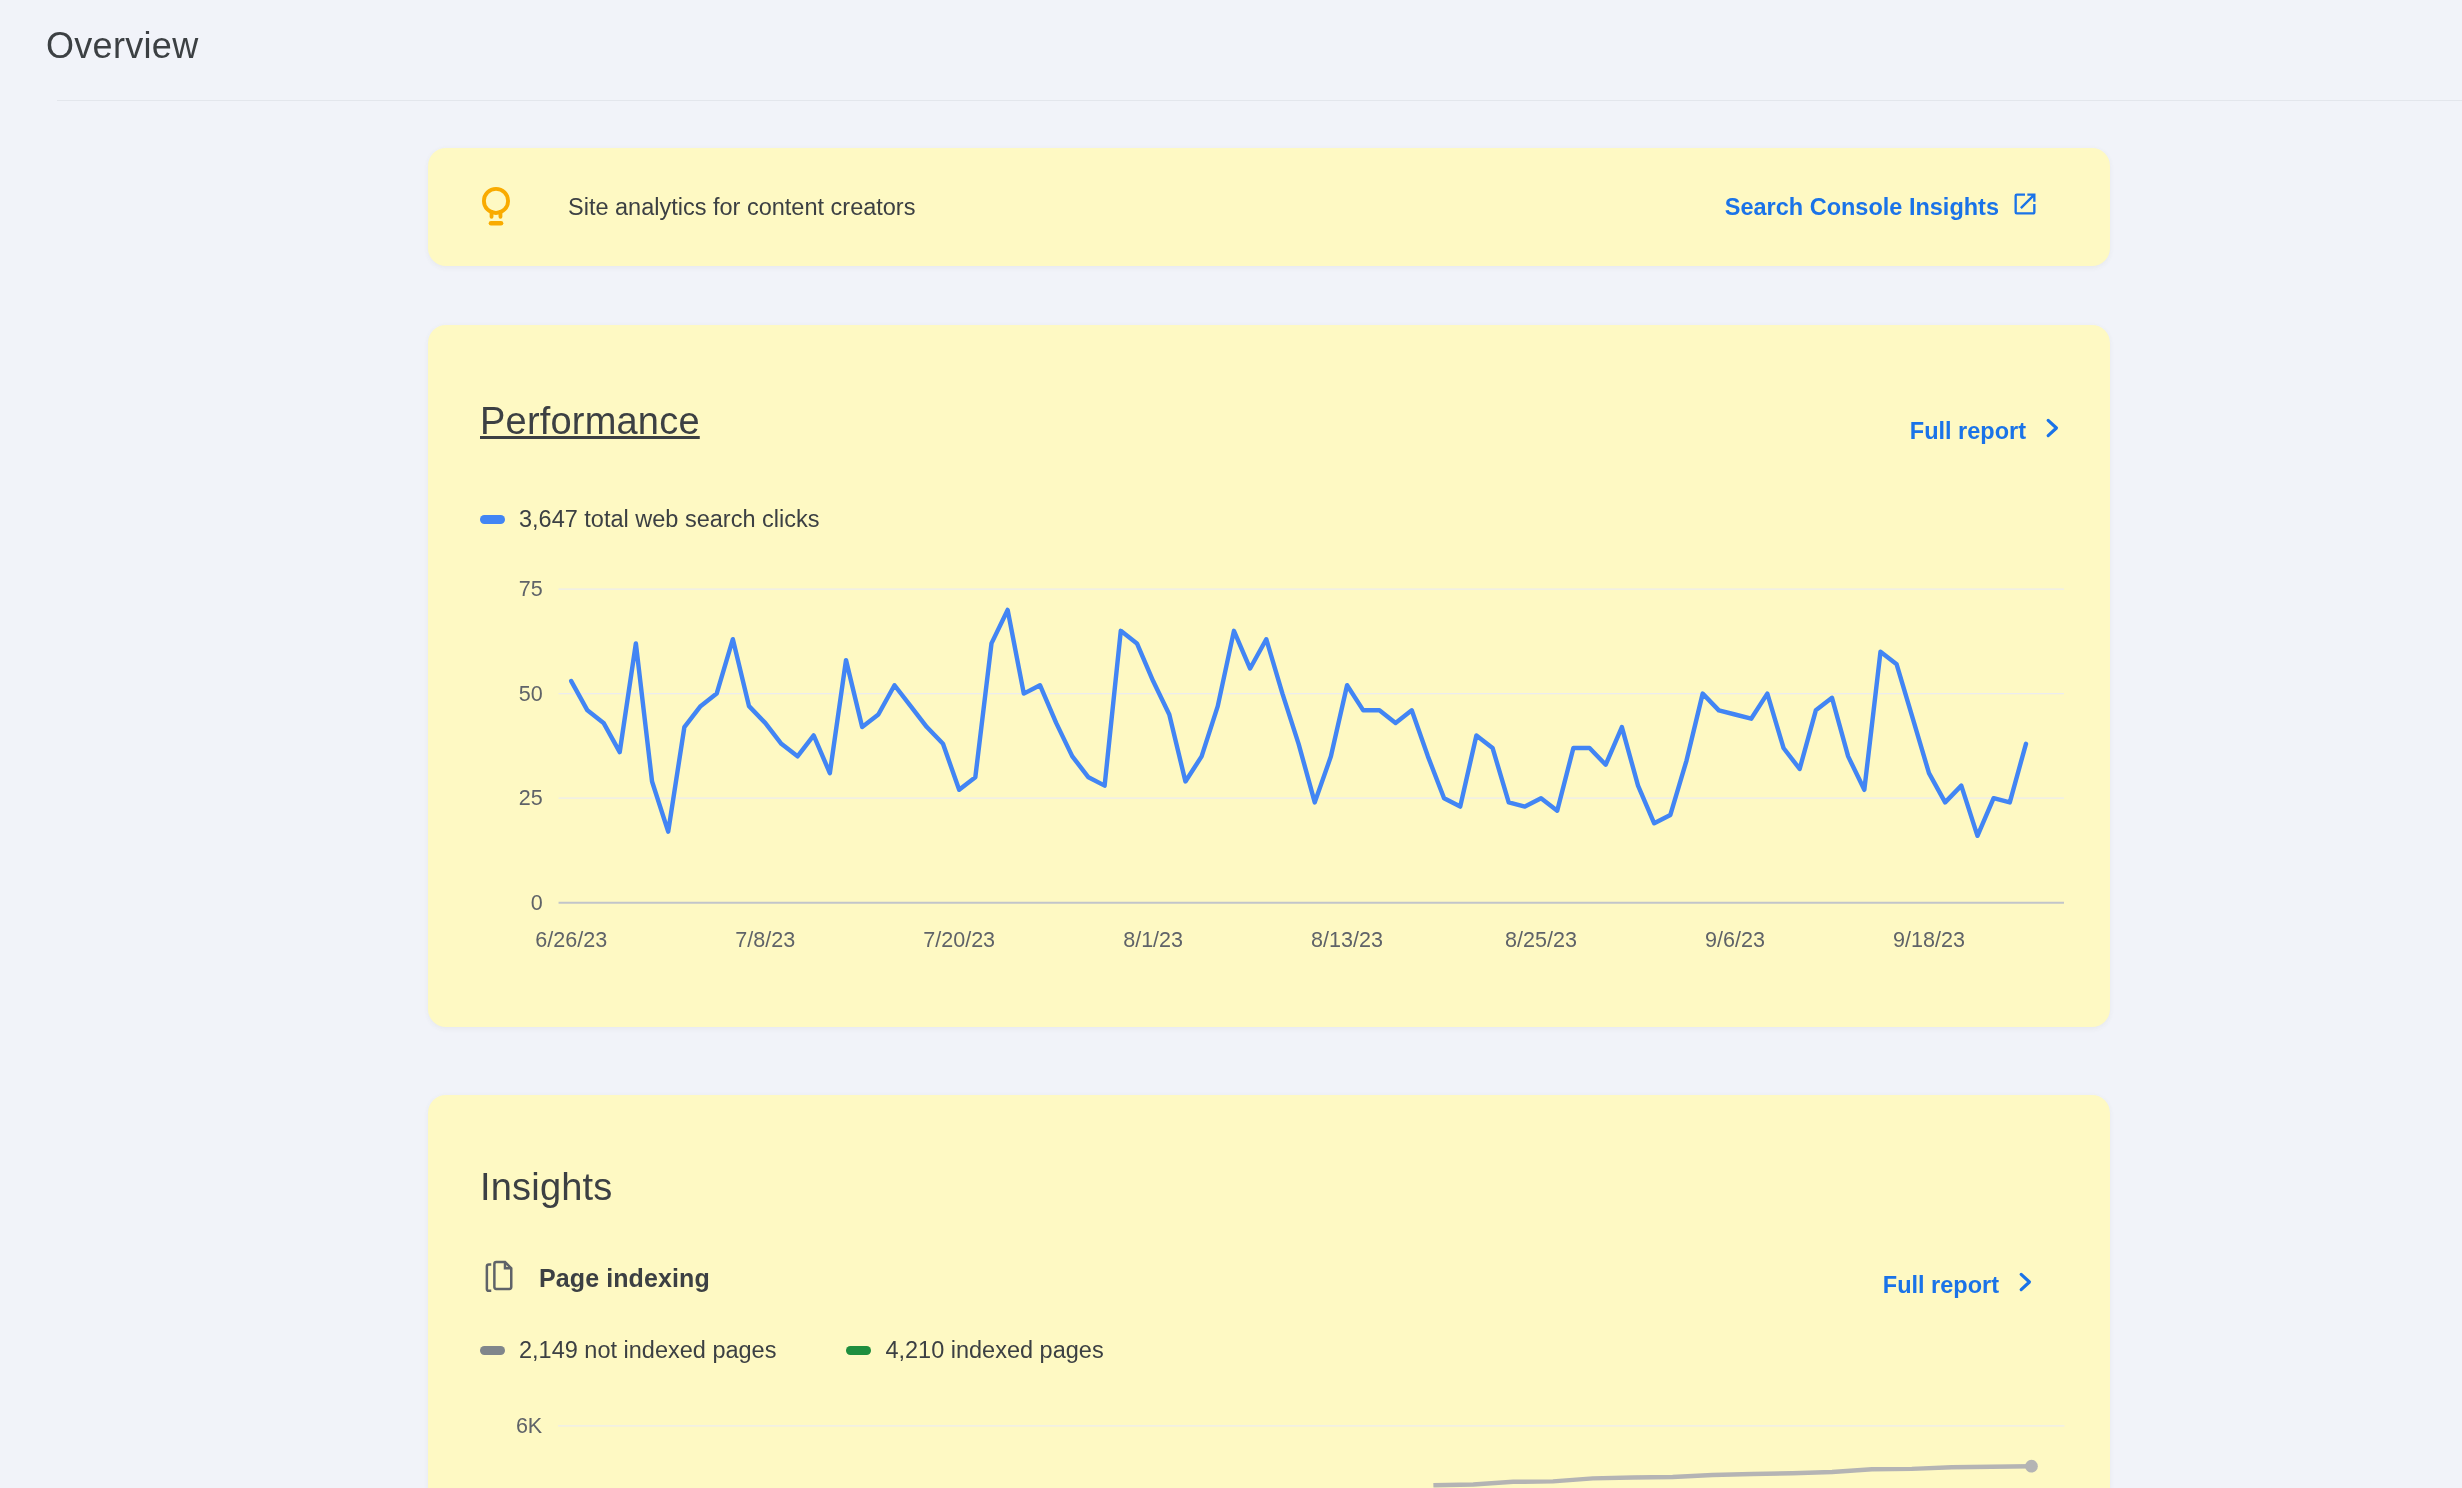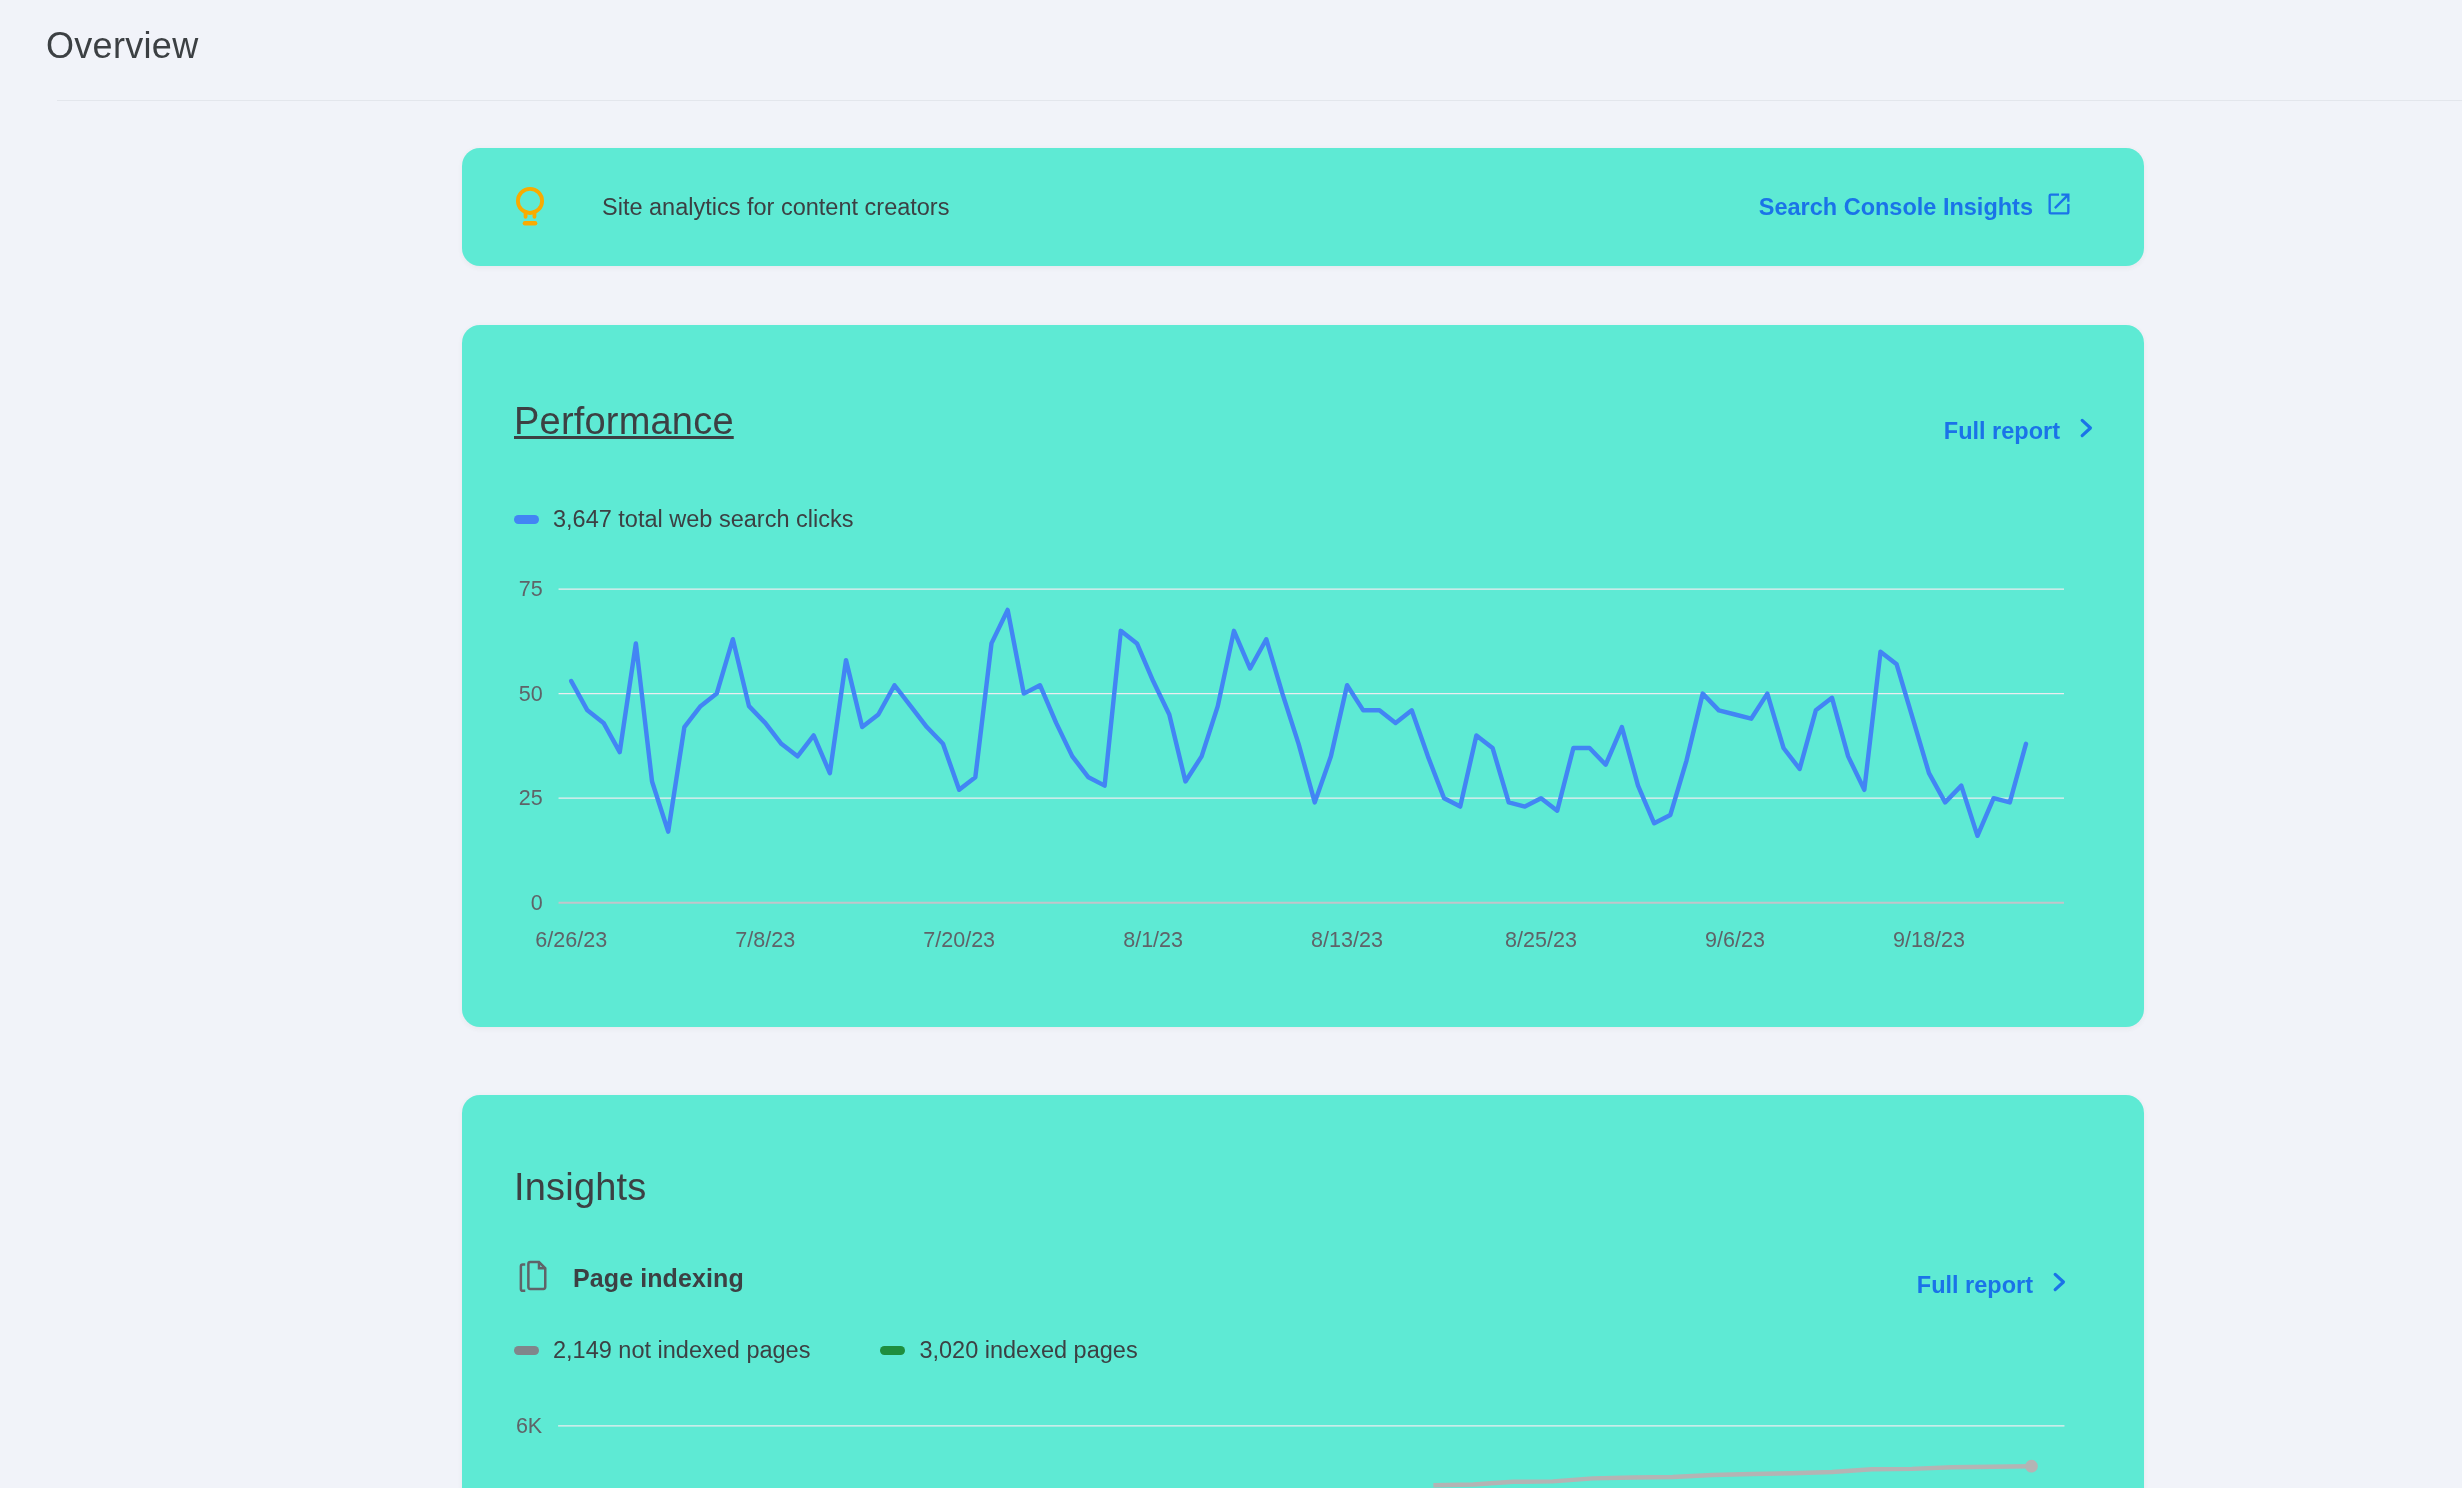--- a/index.html
+++ b/index.html
@@ -10,21 +10,21 @@
     -webkit-font-smoothing:antialiased;
   }
   .page-title{
     position:absolute;left:46px;top:25px;
     font-size:36px;color:#3c4043;letter-spacing:0.3px;
   }
   .top-divider{
     position:absolute;left:57px;right:0;top:100px;height:1.3px;background:#e3e6ec;
   }
   .card{
-    position:absolute;left:462px;width:1682px;background:#5eead4;
+    position:absolute;left:428px;width:1682px;background:#fef9c3;
     border-radius:18px;box-shadow:0 1.3px 5px rgba(60,64,67,.06);
   }
   .card.insights{top:148px;height:118px;display:flex;align-items:center;
     padding:0 71px 0 52px;box-sizing:border-box;}
   .card.performance{top:325px;height:702px;}
   .card.indexing{top:1095px;height:507px;}
   .insights-text{font-size:23.5px;color:#3c4043;margin-left:56px;}
   .spacer{flex:1;}
   .blue-link{
     display:inline-flex;align-items:center;gap:12px;
@@ -134,21 +134,21 @@
       </svg>
     </span>
   </a>
   <div class="legend-row idx-legend">
     <div class="legend-item">
       <span class="legend-dash" style="background:#80868b;"></span>
       <span class="legend-label">2,149 not indexed pages</span>
     </div>
     <div class="legend-item">
       <span class="legend-dash" style="background:#1e8e3e;"></span>
-      <span class="legend-label">3,020 indexed pages</span>
+      <span class="legend-label">4,210 indexed pages</span>
     </div>
   </div>
 </div>
 <svg id="idx-chart" class="chartsvg" width="1611" height="75" viewBox="0 0 2540 118">
     <line x1="120" y1="20" x2="2495" y2="20" stroke="#ececef" stroke-width="2"></line>
     <text x="95" y="31" text-anchor="end" fill="#5f6368" font-size="34" font-family="Liberation Sans, DejaVu Sans, sans-serif">6K</text>
     <polyline points="1500,113.84 1562.8666666666666,112.48 1625.7333333333333,108.4 1688.6,107.72000000000001 1751.4666666666667,102.96000000000001 1814.3333333333333,101.60000000000001 1877.2,100.92 1940.0666666666666,97.52000000000001 2002.9333333333334,96.16000000000001 2065.8,94.80000000000001 2128.6666666666665,92.76 2191.5333333333333,88.68 2254.4,88 2317.2666666666664,85.28 2380.133333333333,84.60000000000001 2443,83.71600000000001" fill="none" stroke="#b4b4b4" stroke-width="7" stroke-linejoin="round"></polyline>
     <circle cx="2443" cy="83.71600000000001" r="10" fill="#b4b4b4"></circle>
   </svg>
 

